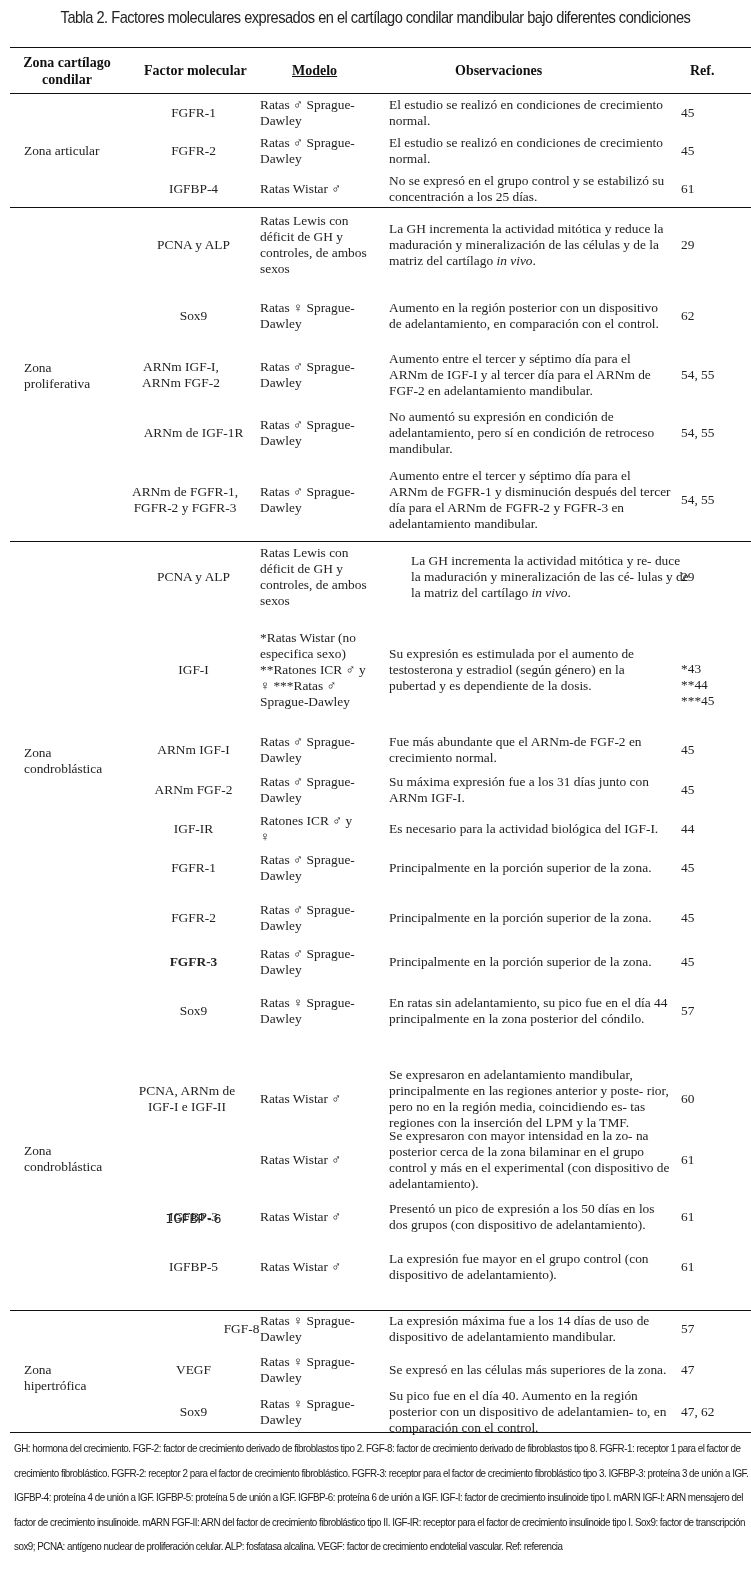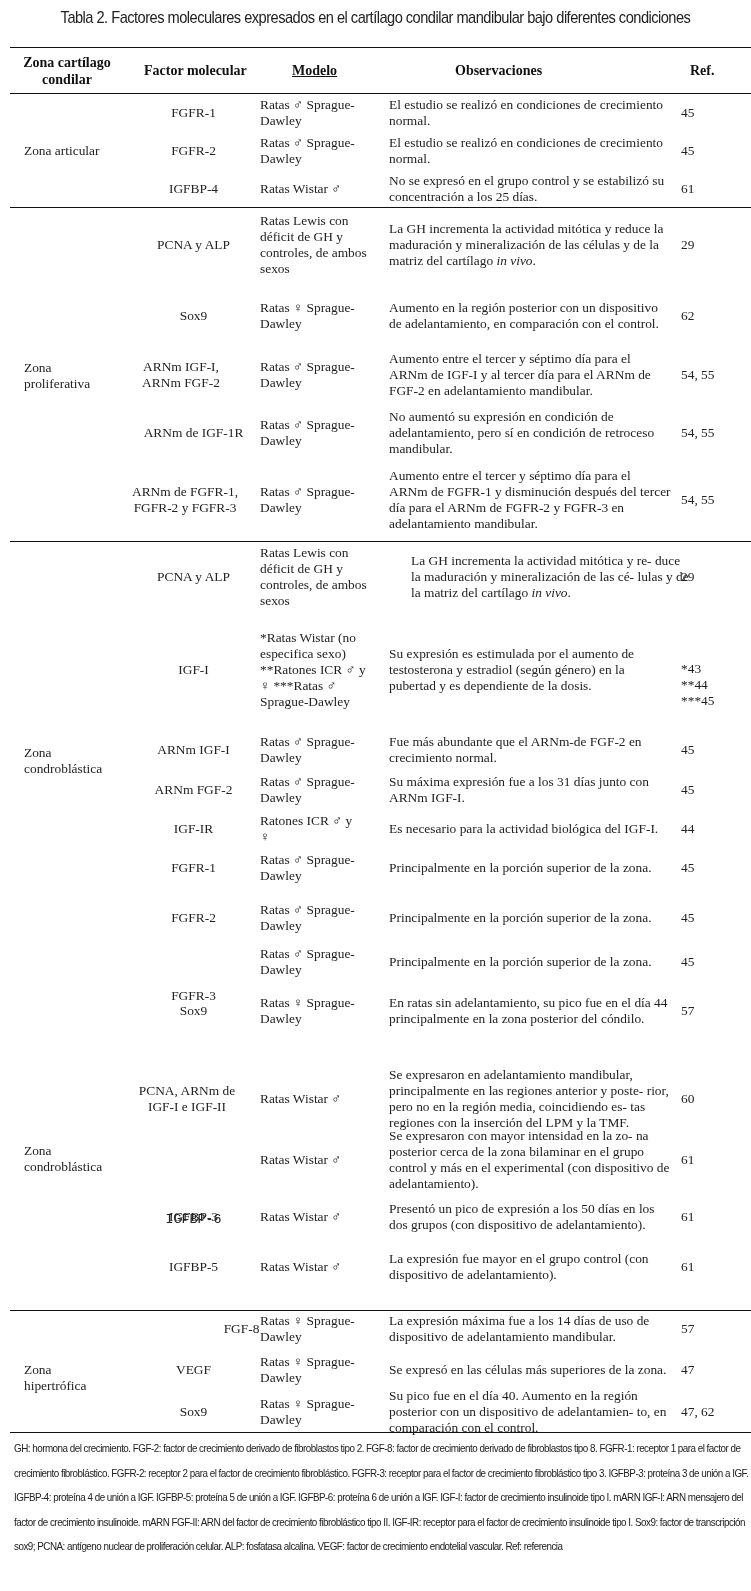--- a/index.html
+++ b/index.html
@@ -97,21 +97,21 @@
     <div class="cell obs" style="top: 821px;">Es necesario para la actividad biológica del IGF-I.</div>
     <div class="cell ref" style="top: 821px;">44</div>
     <div class="cell factor" style="top: 860px;">FGFR-1</div>
     <div class="cell model" style="width: 95px; top: 852px;">Ratas ♂ Sprague-Dawley</div>
     <div class="cell obs" style="top: 860px;">Principalmente en la porción superior de la zona.</div>
     <div class="cell ref" style="top: 860px;">45</div>
     <div class="cell factor" style="top: 910px;">FGFR-2</div>
     <div class="cell model" style="width: 95px; top: 902px;">Ratas ♂ Sprague-Dawley</div>
     <div class="cell obs" style="top: 910px;">Principalmente en la porción superior de la zona.</div>
     <div class="cell ref" style="top: 910px;">45</div>
-    <div class="cell factor" style="top: 988px;">FGFR-3</div>
+    <div class="cell factor" style="top: 954px; font-weight: bold;">FGFR-3</div>
     <div class="cell model" style="width: 95px; top: 946px;">Ratas ♂ Sprague-Dawley</div>
     <div class="cell obs" style="top: 954px;">Principalmente en la porción superior de la zona.</div>
     <div class="cell ref" style="top: 954px;">45</div>
     <div class="cell factor" style="top: 1003px;">Sox9</div>
     <div class="cell model" style="width: 95px; top: 995px;">Ratas ♀ Sprague-Dawley</div>
     <div class="cell obs" style="top: 995px;">En ratas sin adelantamiento, su pico fue en el día 44 principalmente en la zona posterior del cóndilo.</div>
     <div class="cell ref" style="top: 1003px;">57</div>
     <div class="cell factor" style="width: 112px; top: 1083px;">PCNA, ARNm de IGF-I e IGF-II</div>
     <div class="cell model" style="top: 1091px;">Ratas Wistar ♂</div>
     <div class="cell obs" style="top: 1067px;">Se expresaron en adelantamiento mandibular, principalmente en las regiones anterior y poste- rior, pero no en la región media, coincidiendo es- tas regiones con la inserción del LPM y la TMF.</div>

